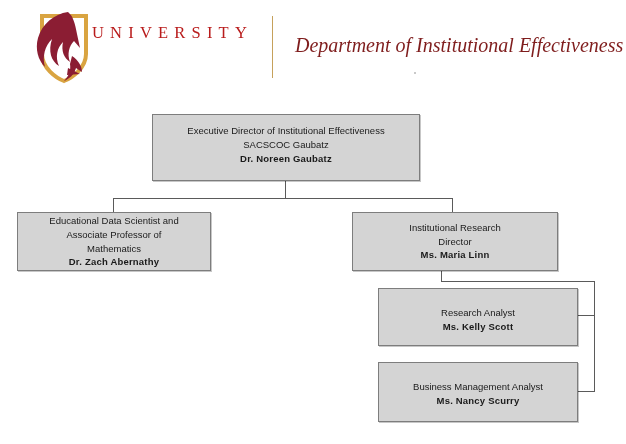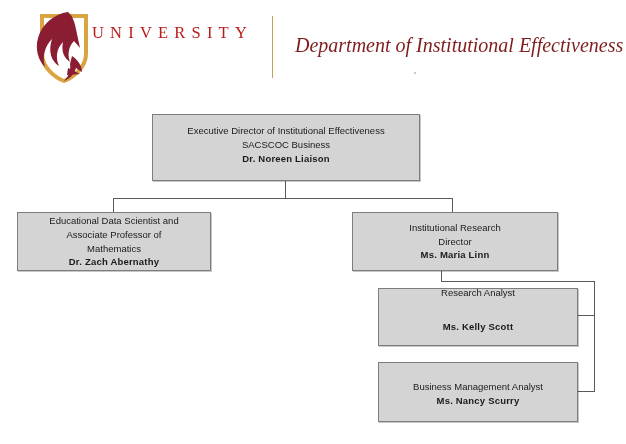--- a/index.html
+++ b/index.html
@@ -98,21 +98,21 @@
   .node .line { display: block; white-space: nowrap; }
   .node .person { font-weight: 700; letter-spacing: 0.2px; }
 
   #node-exec    { left: 152px; top: 18px;  width: 268px; height: 67px; }
   #node-eds     { left: 17px;  top: 116px; width: 194px; height: 59px; }
   #node-ird     { left: 352px; top: 116px; width: 206px; height: 59px; }
   #node-ra      { left: 378px; top: 192px; width: 200px; height: 58px; }
   #node-bma     { left: 378px; top: 266px; width: 200px; height: 60px; }
 
   #node-exec { justify-content: flex-start; padding-top: 9px; }
-  #node-ra   { justify-content: flex-end;   padding-bottom: 11px; gap: 20px; }
+  #node-ra   { justify-content: flex-end;   padding-bottom: 11px; }
   #node-bma  { justify-content: flex-end;   padding-bottom: 13px; }
 
   .conn {
     position: absolute;
     background: #5a5a5a;
   }
   .conn.v { width: 1px; }
   .conn.h { height: 1px; }
 
   
@@ -167,22 +167,22 @@
   <div class="conn v" id="c-right-drop"></div>
 
   <div class="conn v" id="c-ird-down"></div>
   <div class="conn h" id="c-ird-over"></div>
   <div class="conn v" id="c-trunk"></div>
   <div class="conn h" id="c-stub-ra"></div>
   <div class="conn h" id="c-stub-bma"></div>
 
   <div class="node" id="node-exec">
     <span class="line">Executive Director of Institutional Effectiveness</span>
-    <span class="line">SACSCOC Business</span>
-    <span class="line person">Dr. Noreen  Liaison</span>
+    <span class="line">SACSCOC Gaubatz</span>
+    <span class="line person">Dr. Noreen  Gaubatz</span>
   </div>
 
   <div class="node" id="node-ird">
     <span class="line">Institutional Research</span>
     <span class="line">Director</span>
     <span class="line person">Ms. Maria Linn</span>
   </div>
 
   <div class="node" id="node-eds">
     <span class="line">Educational Data Scientist and</span>

